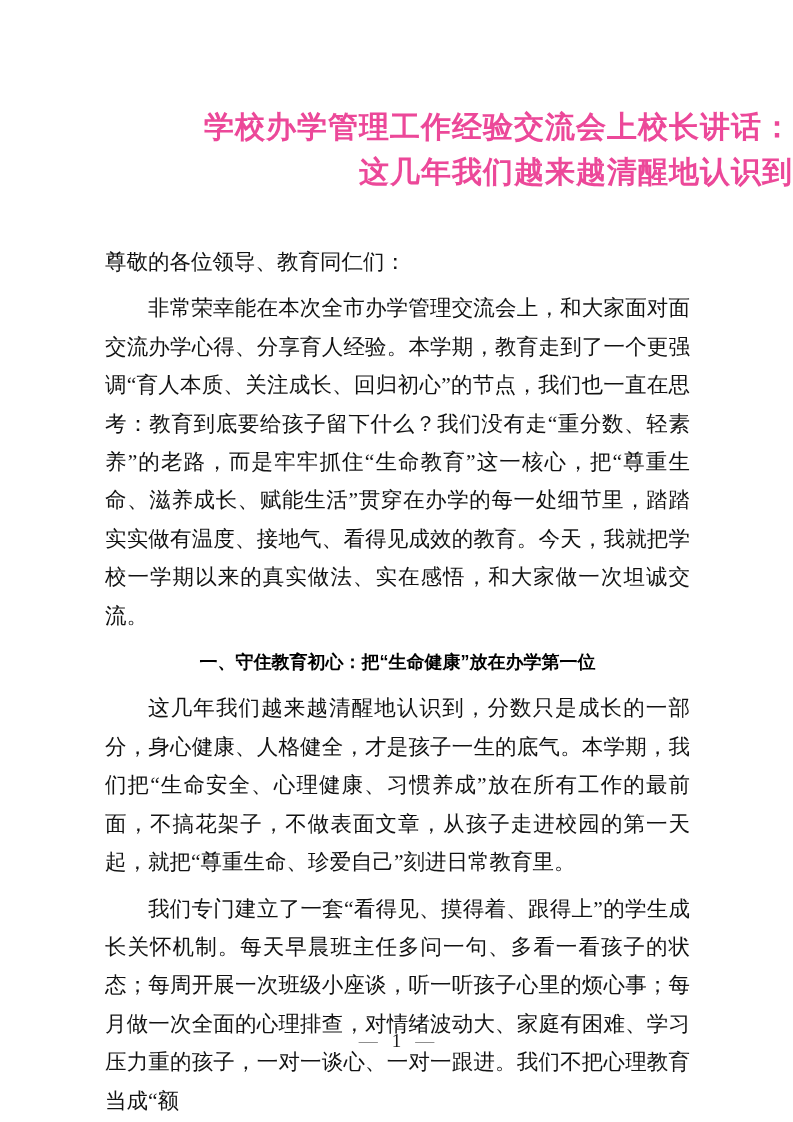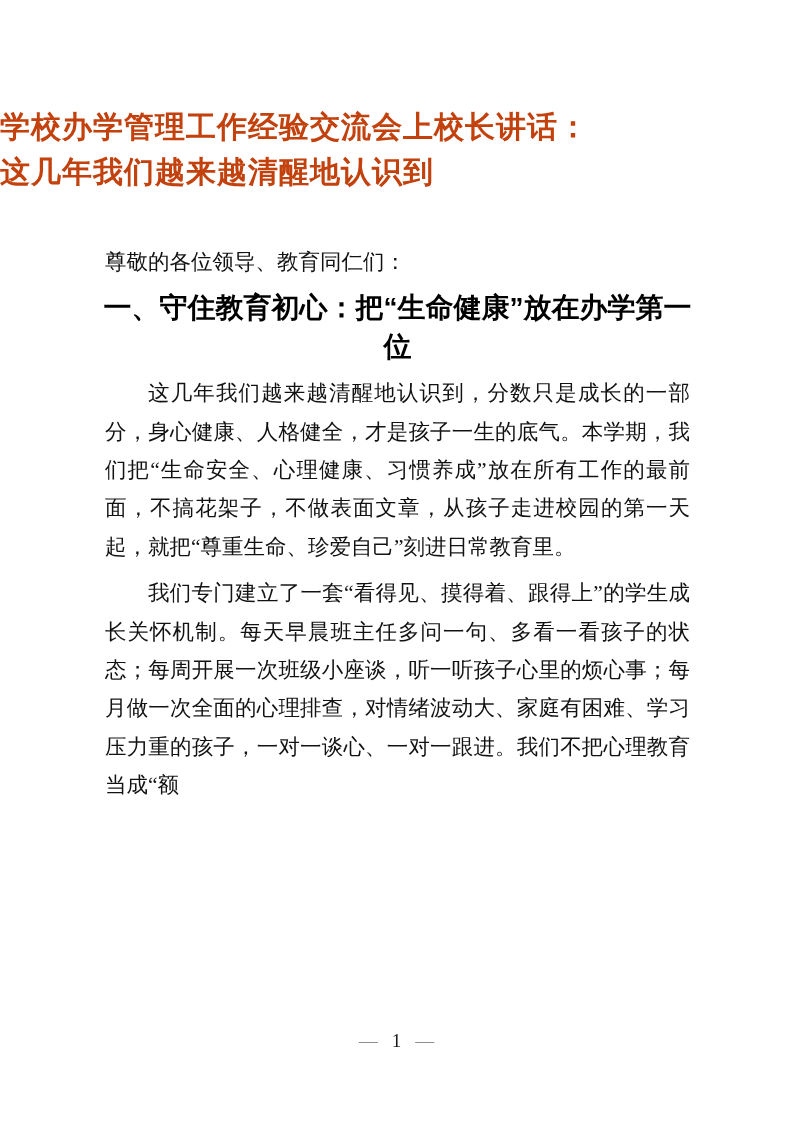--- a/index.html
+++ b/index.html
@@ -10,46 +10,46 @@
     background: #ffffff;
     overflow: hidden;
     font-family: "Liberation Serif", "DejaVu Serif", serif;
     color: #121212;
   }
   .doc-title {
     position: absolute;
     top: 104px;
     left: 0;
     width: 793px;
-    text-align: left;
+    text-align: right;
     font-weight: bold;
     font-size: 30px;
     line-height: 45px;
     letter-spacing: 1px;
-    color: #c2410c;
+    color: #ec4899;
   }
   .content {
     position: absolute;
     top: 235px;
     left: 97px;
     width: 601px;
     font-size: 21.5px;
     line-height: 38.4px;
     text-align: justify;
     text-justify: inter-ideograph;
   }
   .content p { margin: 8px; text-indent: 2em; }
   .content p.salutation { text-indent: 0; }
   .content h2.section-heading {
     margin: 0;
     text-indent: 0;
     text-align: center;
     font-family: "Liberation Sans", "DejaVu Sans", sans-serif;
     font-weight: bold;
-    font-size: 28px;
+    font-size: 18px;
     line-height: 38.4px;
     color: #000000;
   }
   .page-footer {
     position: absolute;
     top: 1029px;
     left: 0;
     width: 793px;
     text-align: center;
     font-size: 19px;
@@ -71,20 +71,21 @@
 
 <div class="page">
 
   <div class="doc-title">
     <div>学校办学管理工作经验交流会上校长讲话：</div>
     <div>这几年我们越来越清醒地认识到</div>
   </div>
 
   <div class="content">
     <p class="salutation">尊敬的各位领导、教育同仁们：</p>
+    <p>非常荣幸能在本次全市办学管理交流会上，和大家面对面交流办学心得、分享育人经验。本学期，教育走到了一个更强调“育人本质、关注成长、回归初心”的节点，我们也一直在思考：教育到底要给孩子留下什么？我们没有走“重分数、轻素养”的老路，而是牢牢抓住“生命教育”这一核心，把“尊重生命、滋养成长、赋能生活”贯穿在办学的每一处细节里，踏踏实实做有温度、接地气、看得见成效的教育。今天，我就把学校一学期以来的真实做法、实在感悟，和大家做一次坦诚交流。</p>
     <h2 class="section-heading">一、守住教育初心：把“生命健康”放在办学第一位</h2>
     <p>这几年我们越来越清醒地认识到，分数只是成长的一部分，身心健康、人格健全，才是孩子一生的底气。本学期，我们把“生命安全、心理健康、习惯养成”放在所有工作的最前面，不搞花架子，不做表面文章，从孩子走进校园的第一天起，就把“尊重生命、珍爱自己”刻进日常教育里。</p>
     <p>我们专门建立了一套“看得见、摸得着、跟得上”的学生成长关怀机制。每天早晨班主任多问一句、多看一看孩子的状态；每周开展一次班级小座谈，听一听孩子心里的烦心事；每月做一次全面的心理排查，对情绪波动大、家庭有困难、学习压力重的孩子，一对一谈心、一对一跟进。我们不把心理教育当成“额</p>
   </div>
 
   <div class="page-footer">
     <span class="dash">—</span><span class="num">1</span><span class="dash">—</span>
   </div>
 
 </div>

